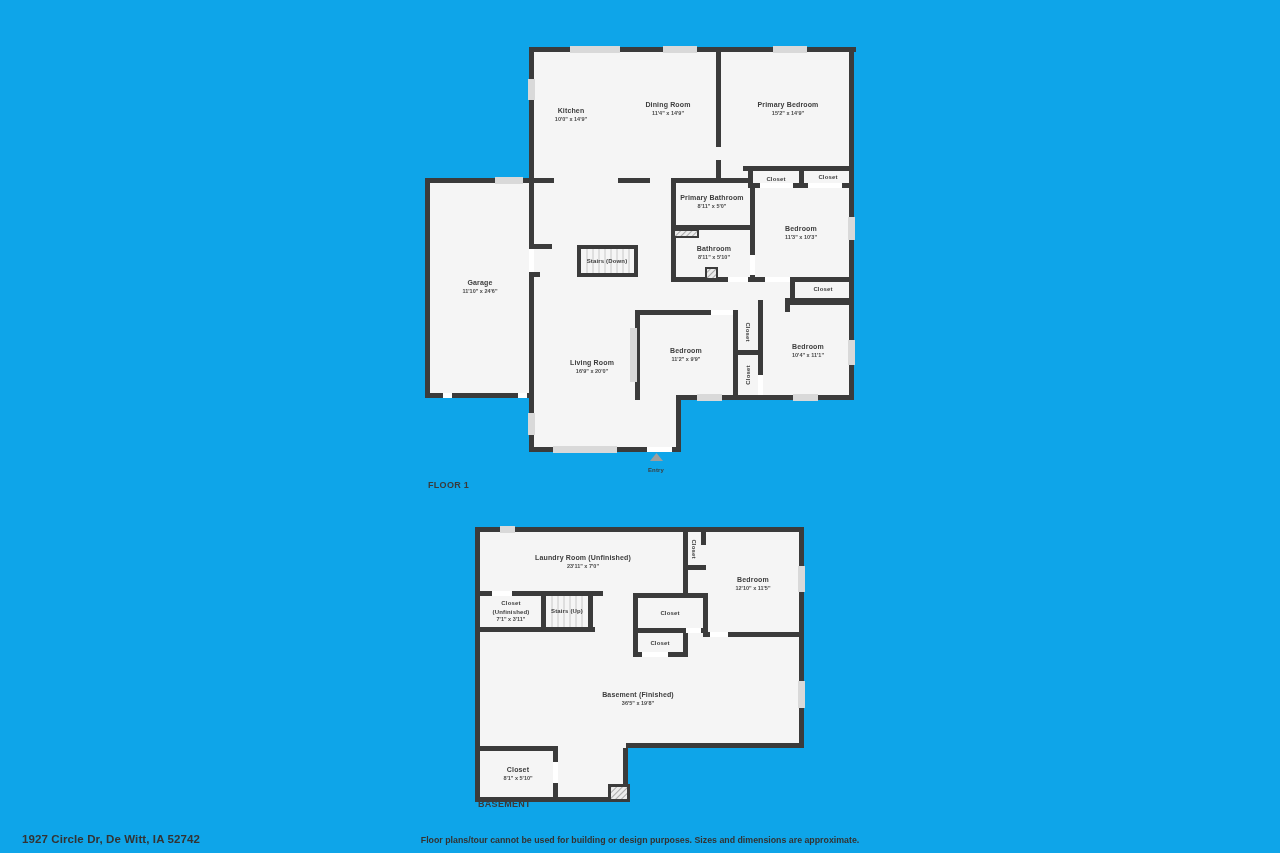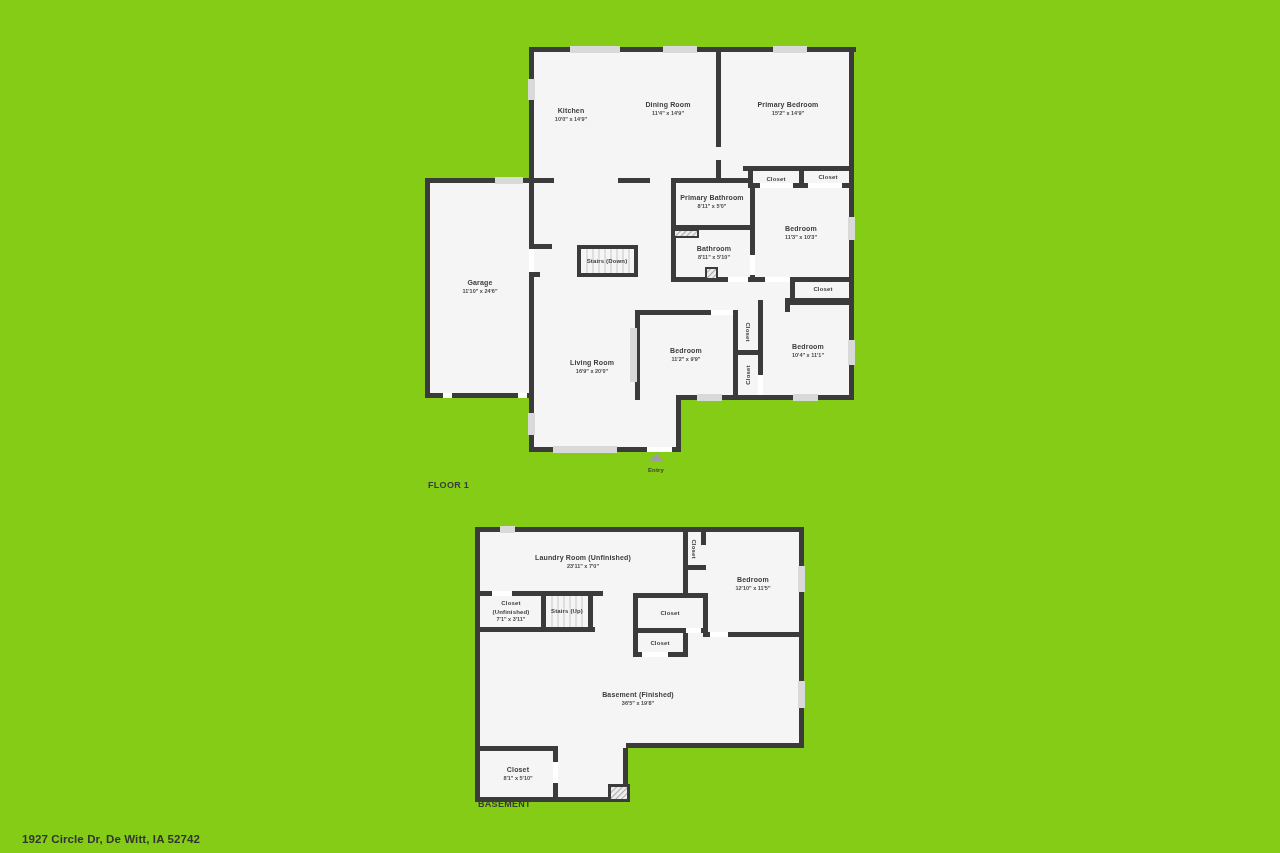--- a/index.html
+++ b/index.html
@@ -1,17 +1,17 @@
 <!DOCTYPE html>
 <html><head>
 <meta charset="utf-8">
 <style>
   html,body { margin:0; padding:0; background:#ffffff; }
   .page {
-    position:relative; width:1280px; height:853px; background:#84cc16; overflow:hidden;
+    position:relative; width:1280px; height:853px; background:#0ea5e9; overflow:hidden;
     font-family:"Liberation Sans", sans-serif; color:#3d3d3d;
   }
   svg.plan { position:absolute; left:0; top:0; width:1280px; height:853px; display:block; }
   .lbl {
     position:absolute; transform:translate(-50%,-50%); text-align:center;
     white-space:nowrap; line-height:1.45; color:#3d3d3d;
   }
   .rn { font-size:7px; font-weight:700; letter-spacing:.15px; }
   .rn2 { font-size:7px; font-weight:700; letter-spacing:.15px; }
   .rd { font-size:5.5px; font-weight:700; color:#4a4a4a; }
@@ -264,14 +264,15 @@
     <div class="rn">Basement (Finished)</div>
     <div class="rd">36'5" x 19'8"</div>
   </div>
   <div class="lbl" style="left:518px;top:774px">
     <div class="rn">Closet</div>
     <div class="rd">8'1" x 5'10"</div>
   </div>
   <div class="floor-title" style="left:478px;top:804px">BASEMENT</div>
 
   <div class="addr">1927 Circle Dr, De Witt, IA 52742</div>
+  <div class="disc">Floor plans/tour cannot be used for building or design purposes. Sizes and dimensions are approximate.</div>
 
 </div>
 
 </body></html>

